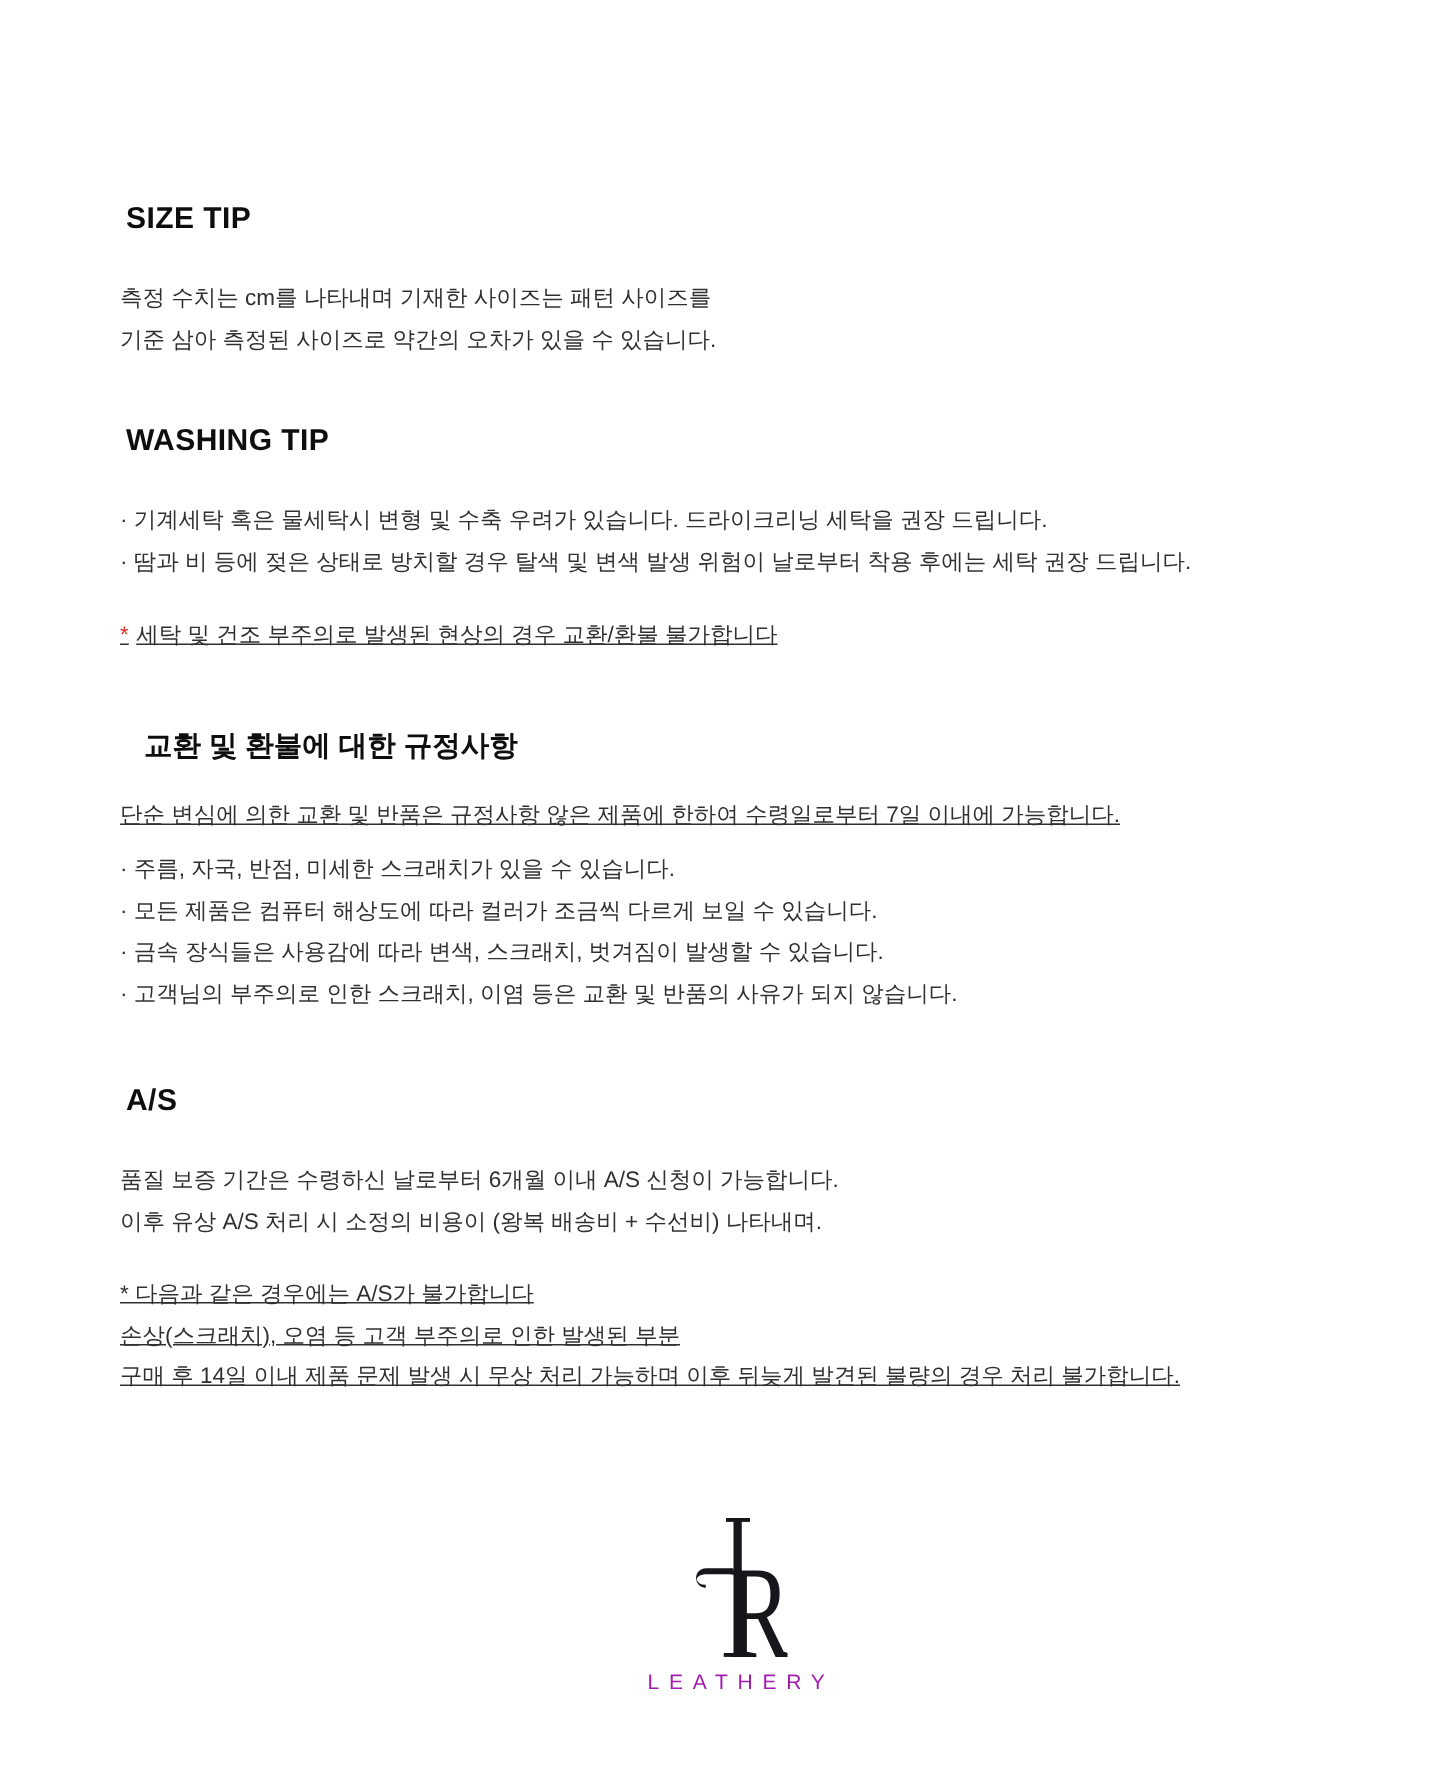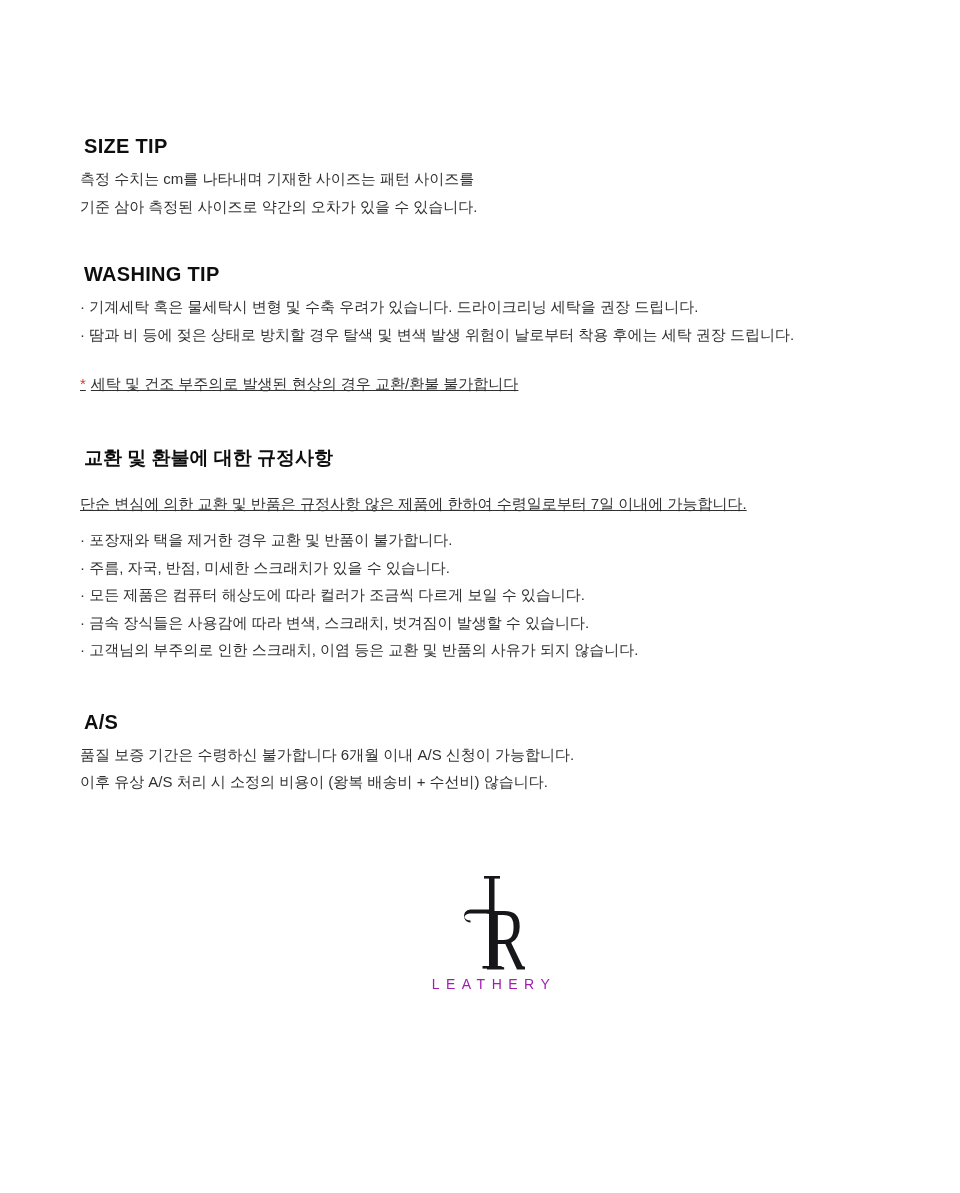--- a/index.html
+++ b/index.html
@@ -25,30 +25,30 @@
     font-weight: 700;
     color: #0e0e0e;
     letter-spacing: 0.3px;
     margin: 4px;
   }
   .heading-ko {
     font-size: 19px;
     line-height: 22px;
     font-weight: 700;
     color: #0e0e0e;
-    margin: 4px;
+    margin: 16px;
   }
   .body-text {
     font-size: 15px;
     line-height: 28px;
     margin: 0;
     color: #303030;
   }
   .tight .body-text { line-height: 27.5px; }
-  .mt-para   { margin-top: 8px; }
+  .mt-para   { margin-top: 28px; }
   .mt-note   { margin-top: 21px; text-decoration: underline; }
   .mt-small  { margin-top: 8px; }
   .sec-washing  { margin-top: 42px; }
   .sec-exchange { margin-top: 49px; }
   .sec-as       { margin-top: 47px; }
   .asterisk-red {
     color: #e03131;
     margin-right: 5px;
   }
   .brand {
@@ -87,33 +87,37 @@
       <p class="body-text">· 기계세탁 혹은 물세탁시 변형 및 수축 우려가 있습니다. 드라이크리닝 세탁을 권장 드립니다.</p>
       <p class="body-text">· 땀과 비 등에 젖은 상태로 방치할 경우 탈색 및 변색 발생 위험이 날로부터 착용 후에는 세탁 권장 드립니다.</p>
     </div>
     <p class="body-text mt-note"><span class="asterisk-red">*</span><span>세탁 및 건조 부주의로 발생된 현상의 경우 교환/환불 불가합니다</span></p>
   </div>
 
   <div class="section sec-exchange">
     <h2 class="heading-ko">교환 및 환불에 대한 규정사항</h2>
     <p class="body-text mt-note">단순 변심에 의한 교환 및 반품은 규정사항 않은 제품에 한하여 수령일로부터 7일 이내에 가능합니다.</p>
     <div class="mt-small tight">
-      <p class="body-text">· 포장재와 택을 제거한 경우 교환 및 반품이 불가합니다.</p>
       <p class="body-text">· 주름, 자국, 반점, 미세한 스크래치가 있을 수 있습니다.</p>
       <p class="body-text">· 모든 제품은 컴퓨터 해상도에 따라 컬러가 조금씩 다르게 보일 수 있습니다.</p>
       <p class="body-text">· 금속 장식들은 사용감에 따라 변색, 스크래치, 벗겨짐이 발생할 수 있습니다.</p>
       <p class="body-text">· 고객님의 부주의로 인한 스크래치, 이염 등은 교환 및 반품의 사유가 되지 않습니다.</p>
     </div>
   </div>
 
   <div class="section sec-as">
     <h2 class="heading-en">A/S</h2>
     <div class="mt-para tight">
-      <p class="body-text">품질 보증 기간은 수령하신 불가합니다 6개월 이내 A/S 신청이 가능합니다.</p>
-      <p class="body-text">이후 유상 A/S 처리 시 소정의 비용이 (왕복 배송비 + 수선비) 않습니다.</p>
+      <p class="body-text">품질 보증 기간은 수령하신 날로부터 6개월 이내 A/S 신청이 가능합니다.</p>
+      <p class="body-text">이후 유상 A/S 처리 시 소정의 비용이 (왕복 배송비 + 수선비) 나타내며.</p>
+    </div>
+    <div class="mt-note tight">
+      <p class="body-text">* 다음과 같은 경우에는 A/S가 불가합니다</p>
+      <p class="body-text">손상(스크래치), 오염 등 고객 부주의로 인한 발생된 부분</p>
+      <p class="body-text">구매 후 14일 이내 제품 문제 발생 시 무상 처리 가능하며 이후 뒤늦게 발견된 불량의 경우 처리 불가합니다.</p>
     </div>
   </div>
 
   <div class="brand">
     <svg class="monogram" viewBox="0 0 64 98" aria-hidden="true">
       <g fill="#17171b">
 
         <rect x="23" y="2" width="16" height="2.6"></rect>
         <rect x="28" y="2" width="5.5" height="91"></rect>
         <rect x="21.5" y="92" width="19" height="2.6"></rect>

